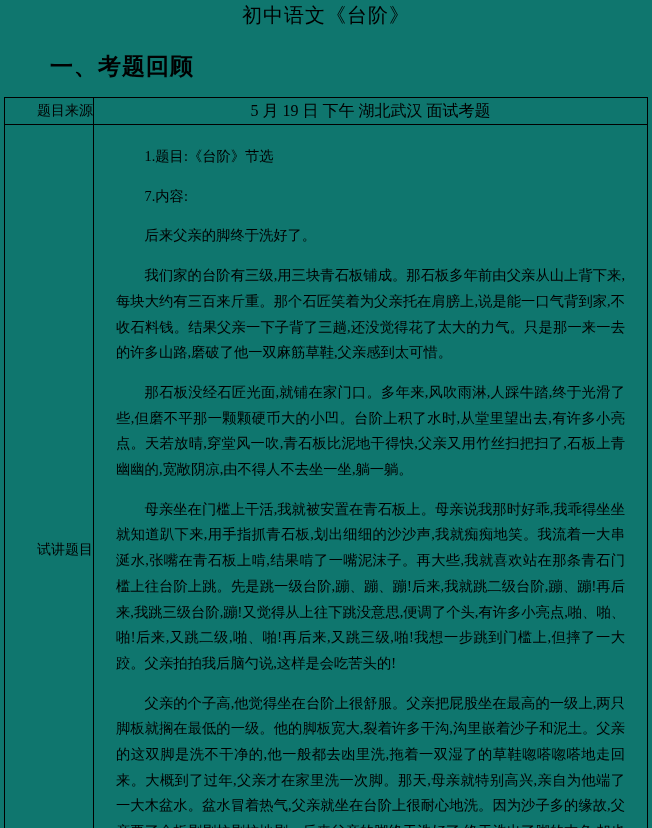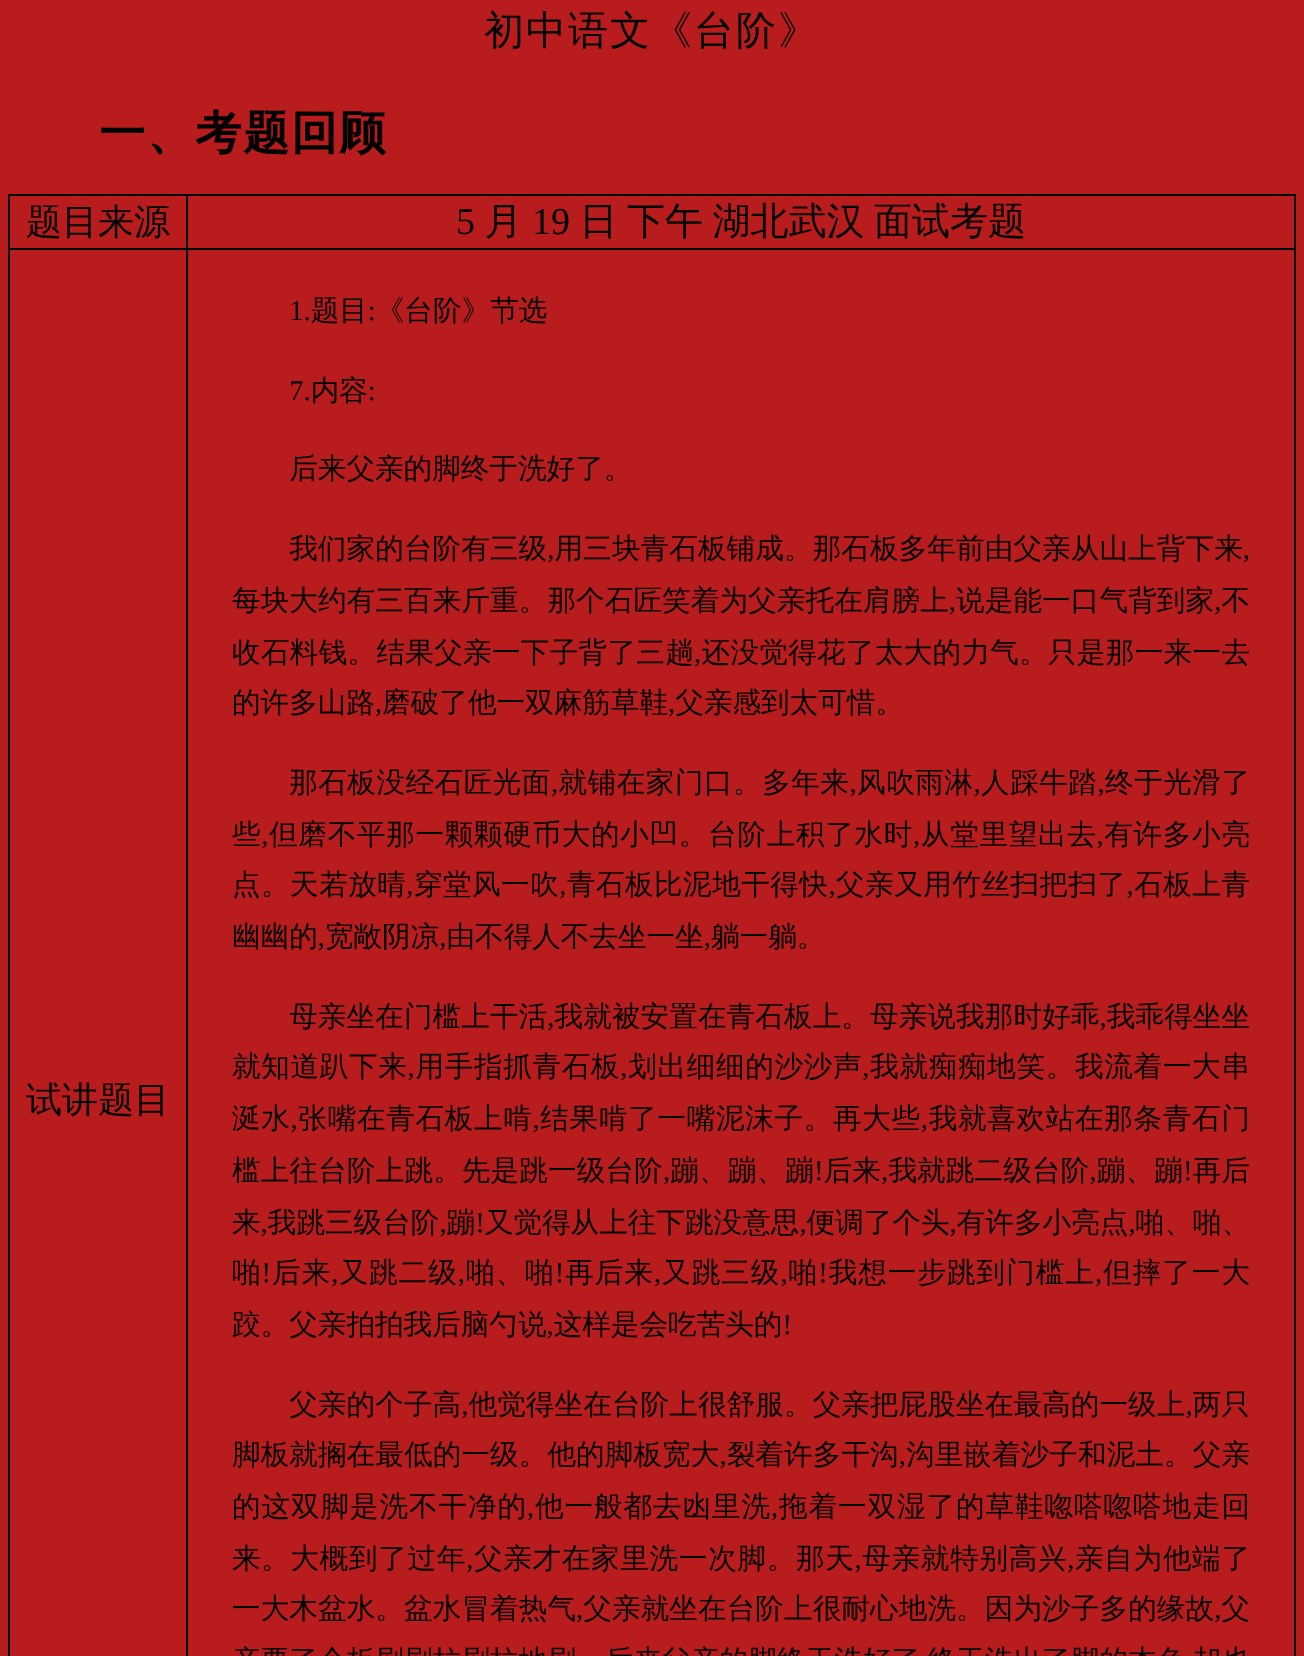--- a/index.html
+++ b/index.html
@@ -6,21 +6,21 @@
     margin: 0;
     padding: 0;
     background: #ffffff;
     color: #000000;
   }
   .page {
     position: relative;
     width: 652px;
     height: 828px;
     overflow: hidden;
-    background: #b91c1c;
+    background: #0f766e;
     font-family: "Liberation Serif", serif;
   }
   .doc-title {
     position: absolute;
     top: 2px;
     left: 0;
     width: 652px;
     margin: 0;
     text-align: center;
     font-family: "Liberation Sans", sans-serif;
@@ -46,29 +46,29 @@
     border-collapse: collapse;
     table-layout: fixed;
   }
   .exam-table td {
     border: 1px solid #000000;
     padding: 0;
     vertical-align: middle;
   }
   .th-cell {
     width: 88px;
-    text-align: center;
-    font-size: 18px;
+    text-align: right;
+    font-size: 14px;
   }
   .source-row {
     height: 27px;
   }
   .value-cell {
     text-align: center;
-    font-size: 19px;
+    font-size: 16px;
   }
   .lecture-row {
     height: 790px;
   }
   .content-cell {
     vertical-align: top !important;
     padding: 5px 8px 0 8px !important;
   }
   .content-cell p {
     margin: 14px;

